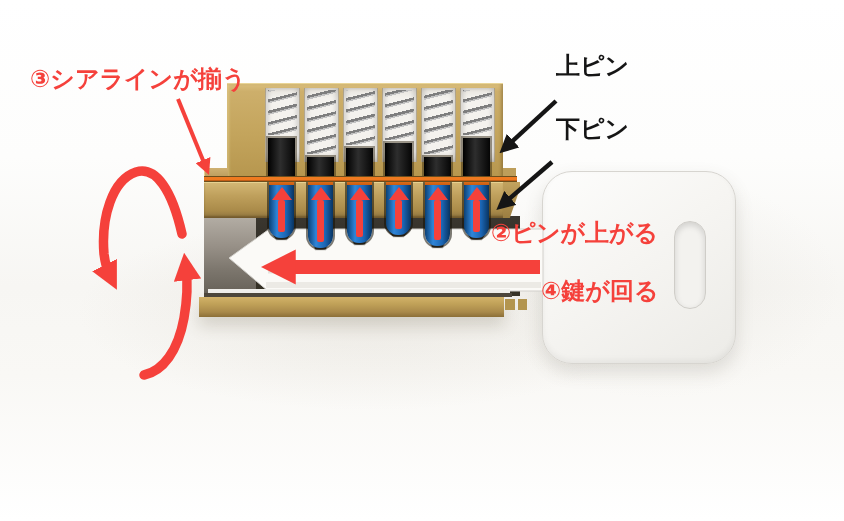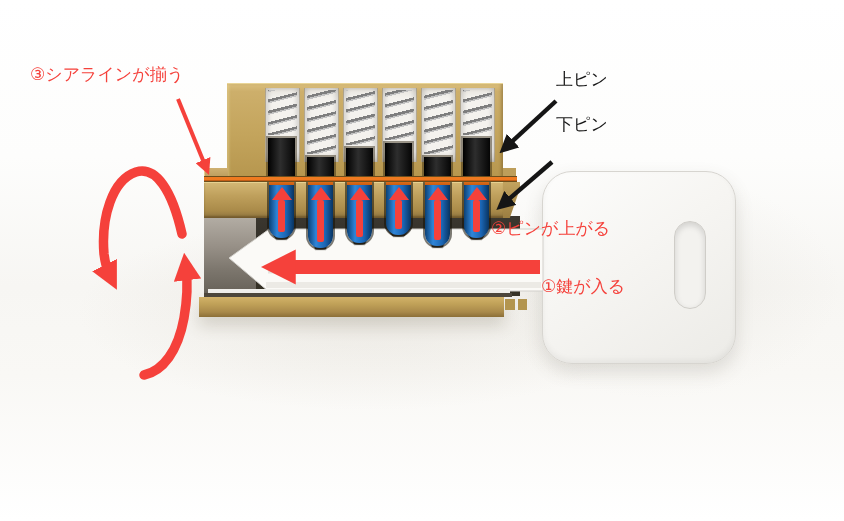--- a/index.html
+++ b/index.html
@@ -56,21 +56,21 @@
       box-shadow:0 0 0 2px rgba(20,16,8,.55);}
   .pin-cap{position:absolute;left:0;right:0;top:0;height:6px;background:linear-gradient(180deg,#ef7c22,#c85c12);}
   .pin-arrow{position:absolute;display:flex;flex-direction:column;align-items:center;}
   .pin-arrow .head{width:0;height:0;border-left:10px solid transparent;border-right:10px solid transparent;
       border-bottom:13px solid #f5413b;}
   .pin-arrow .shaft{width:7px;flex:1;background:#f5413b;border-radius:2px;}
   
   .shear{left:204px;top:176px;width:313px;height:6px;
       background:linear-gradient(180deg,#6b4e1d 0 1px,#ef7a20 1px 4px,#c25c14 4px 5px,#6b4e1d 5px 6px);}
   
-  .note{position:absolute;font-weight:400;font-size:17px;line-height:1.05;white-space:nowrap;}
+  .note{position:absolute;font-weight:700;font-size:24px;line-height:1.05;white-space:nowrap;}
   .red{color:#f5413b;} .black{color:#151515;}
   .caption{position:absolute;left:0;right:0;top:415px;text-align:center;font-weight:700;
       font-size:23px;color:#121212;white-space:nowrap;}
   svg.layer{position:absolute;left:0;top:0;}
   .z1{z-index:1}.z2{z-index:2}.z3{z-index:3}.z4{z-index:4}.z5{z-index:5}
   .z6{z-index:6}.z7{z-index:7}.z8{z-index:8}.z9{z-index:9}.z10{z-index:10}
 </style>
 </head>
 <body>
 
@@ -191,18 +191,18 @@
     </defs>
     <path d="M178,99 L207,170" stroke="#f5413b" stroke-width="4" fill="none" marker-end="url(#mRed)"></path>
     <path d="M556,101 L504,149" stroke="#151515" stroke-width="4.4" fill="none" marker-end="url(#mBlack)"></path>
     <path d="M552,162 L501,206" stroke="#151515" stroke-width="4.4" fill="none" marker-end="url(#mBlack)"></path>
     <path d="M182,234 C172,190 156,166 136,172 C112,180 101,218 104,254 C105,262 107,270 110,276" stroke="#f5413b" stroke-width="9.5" fill="none" stroke-linecap="round" marker-end="url(#mRot)"></path>
     <path d="M144,375 C163,371 178,351 184,318 C187,301 188,284 186,268" stroke="#f5413b" stroke-width="9.5" fill="none" stroke-linecap="round" marker-end="url(#mRot)"></path>
     <path d="M540,267 L288,267" stroke="#f5413b" stroke-width="14" fill="none" marker-end="url(#mBig)"></path>
   </svg>
 
   <div class="note red z10" style="left:30px;top:66px">③シアラインが揃う</div>
-  <div class="note black z10" style="left:556px;top:71px">上ピン</div>
+  <div class="note black z10" style="left:556px;top:53px">上ピン</div>
   <div class="note black z10" style="left:556px;top:116px">下ピン</div>
   <div class="note red z10" style="left:491px;top:220px">②ピンが上がる</div>
-  <div class="note red z10" style="left:541px;top:278px">①鍵が入る</div>
+  <div class="note red z10" style="left:541px;top:278px">④鍵が回る</div>
 
 </div>
 
 </body></html>

